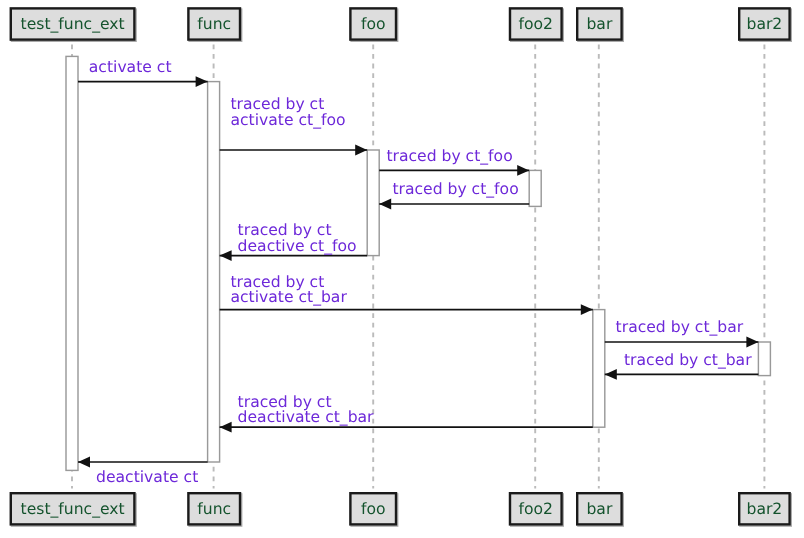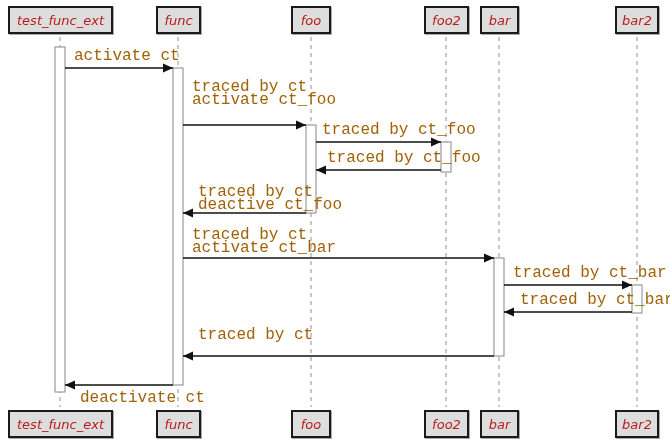--- a/index.html
+++ b/index.html
@@ -29,32 +29,30 @@
   .participant-box {
     position: absolute;
     box-sizing: border-box;
     background: #DDDDDD;
     border: 2px solid #1a1a1a;
     box-shadow: 1px 1px 0 0 #aaaaaa;
     display: flex;
     align-items: center;
     justify-content: center;
     font-size: 13px;
-    color: #b91c1c;
+    color: #14532d;
     line-height: 1;
     white-space: nowrap;
-    font-style: italic;
   }
   .msg-label {
     position: absolute;
-    font-size: 16px;
-    color: #a16207;
+    font-size: 13px;
+    color: #6d28d9;
     white-space: pre;
     line-height: 13px;
-    font-family: Liberation Mono, monospace;
   }
   .lifeline {
     stroke: #bbbbbb;
     stroke-width: 1.6;
     stroke-dasharray: 4 4;
   }
   .activation {
     fill: #ffffff;
     stroke: #999999;
     stroke-width: 1.2;
@@ -150,17 +148,17 @@
     </div>
   <div id="labels">
       <div class="msg-label" style="left: 74px; top: 50px;"><div>activate ct</div></div>
       <div class="msg-label" style="left: 192px; top: 81px;"><div>traced by ct</div><div>activate ct_foo</div></div>
       <div class="msg-label" style="left: 322px; top: 124px;"><div>traced by ct_foo</div></div>
       <div class="msg-label" style="left: 327px; top: 152px;"><div>traced by ct_foo</div></div>
       <div class="msg-label" style="left: 198px; top: 186px;"><div>traced by ct</div><div>deactive ct_foo</div></div>
       <div class="msg-label" style="left: 192px; top: 229px;"><div>traced by ct</div><div>activate ct_bar</div></div>
       <div class="msg-label" style="left: 513px; top: 267px;"><div>traced by ct_bar</div></div>
       <div class="msg-label" style="left: 520px; top: 294px;"><div>traced by ct_bar</div></div>
-      <div class="msg-label" style="left: 198px; top: 329px;"><div>traced by ct</div></div>
+      <div class="msg-label" style="left: 198px; top: 329px;"><div>traced by ct</div><div>deactivate ct_bar</div></div>
       <div class="msg-label" style="left: 80px; top: 368px; margin-top: 24px;"><div>deactivate ct</div></div>
     </div>
 
 </div>
 
 </body></html>

